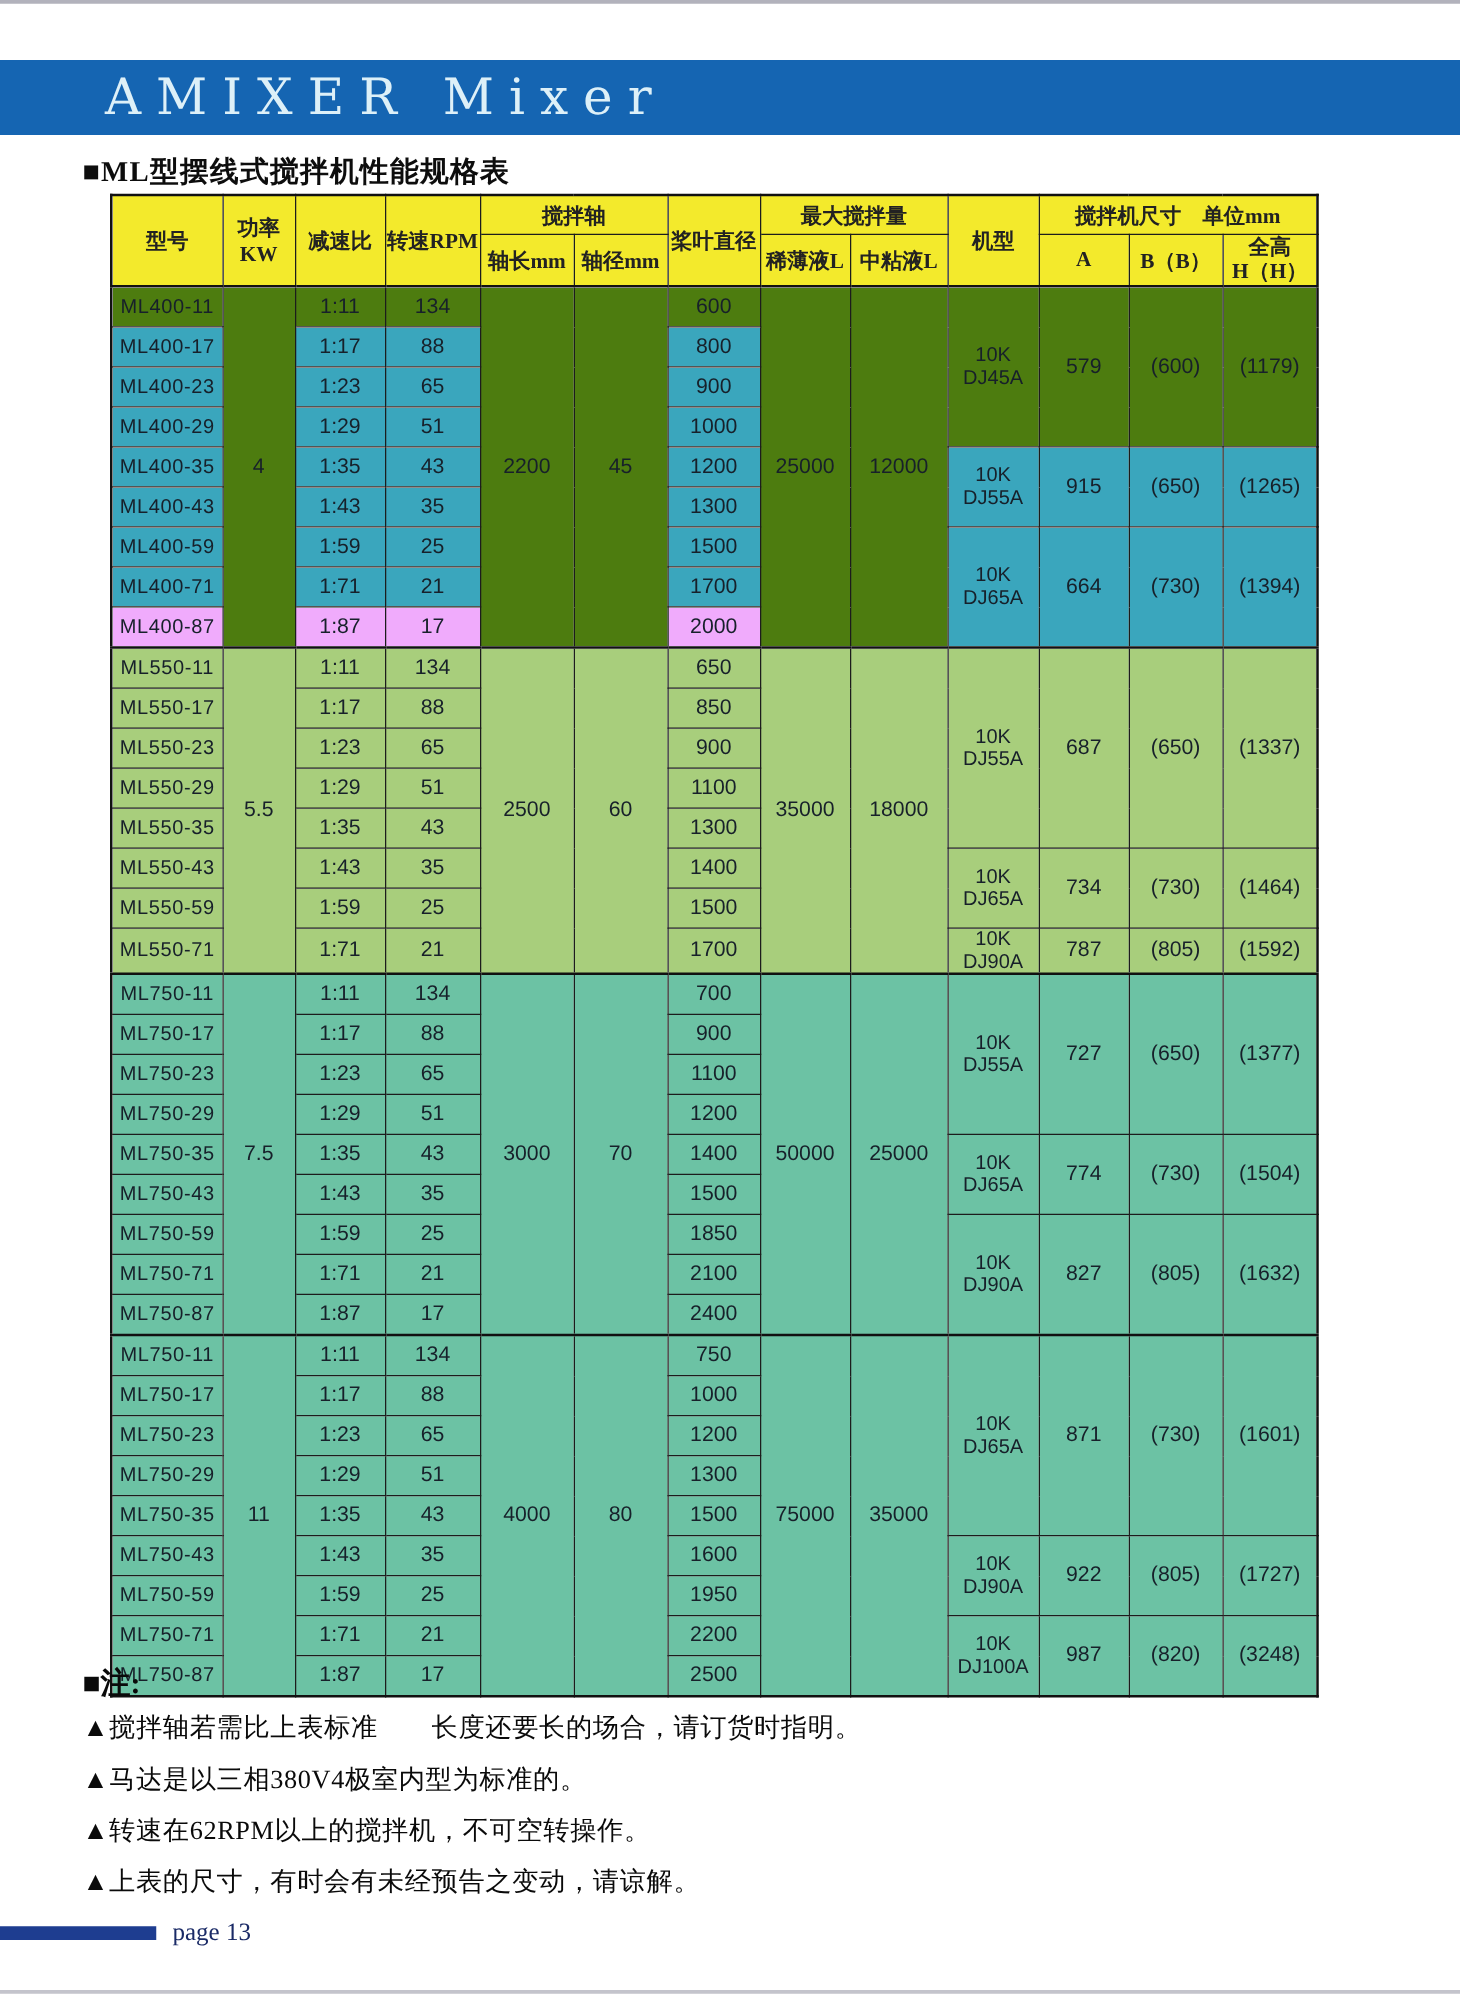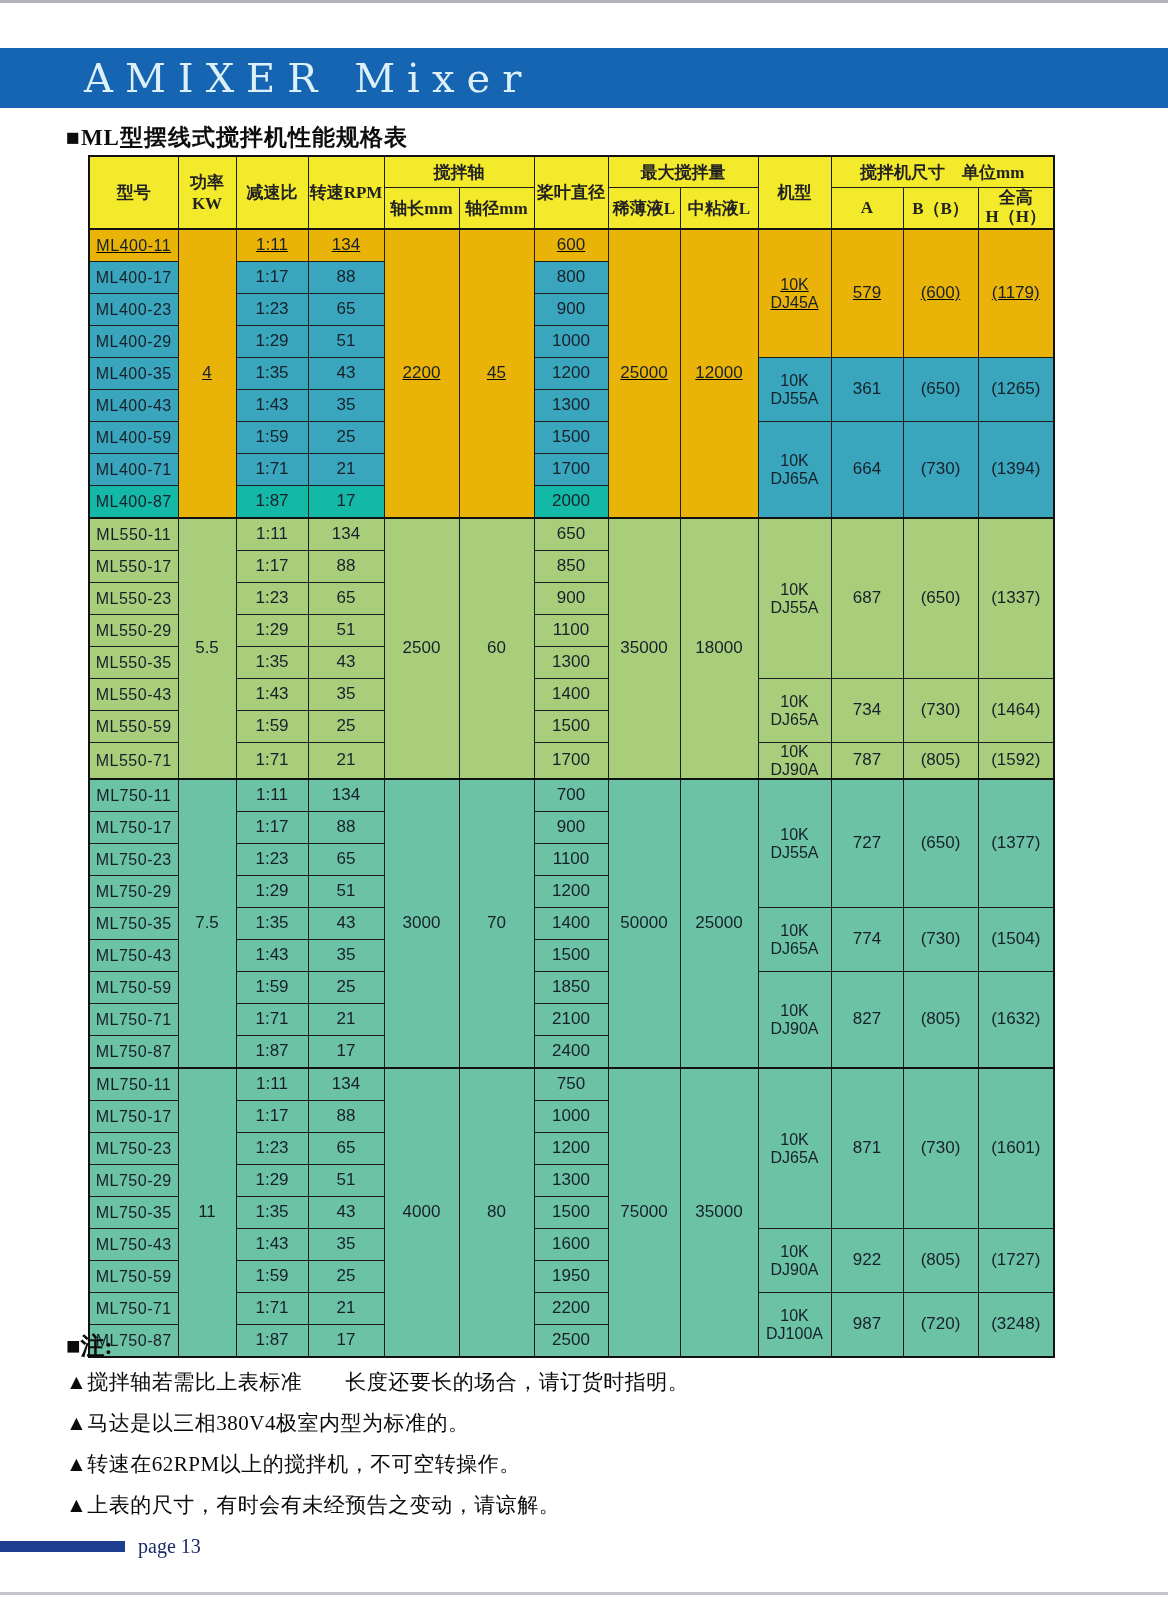--- a/index.html
+++ b/index.html
@@ -82,21 +82,21 @@
         <th>中粘液L</th>
         <th>A</th>
         <th>B（B）</th>
         <th>
           <span class="hsmall">全高</span>
           <span class="hsmall">H（H）</span>
         </th>
       </tr>
     </thead>
     <tbody id="spec-body">
-        <tr class="section-start" style="background-color: #eab308; text-decoration: underline;">
+        <tr class="section-start" style="background-color: #4d7c0f;">
           <td class="model">ML400-11</td>
           <td class="num" rowspan="9">4</td>
           <td class="num">1:11</td>
           <td class="num">134</td>
           <td class="num" rowspan="9">2200</td>
           <td class="num" rowspan="9">45</td>
           <td class="num">600</td>
           <td class="num" rowspan="9">25000</td>
           <td class="num" rowspan="9">12000</td>
           <td class="machine" rowspan="4">
@@ -127,21 +127,21 @@
         </tr>
         <tr style="background-color: rgb(58, 166, 189);">
           <td class="model">ML400-35</td>
           <td class="num">1:35</td>
           <td class="num">43</td>
           <td class="num">1200</td>
           <td class="machine" rowspan="2">
             <span class="hsmall">10K</span>
             <span class="hsmall">DJ55A</span>
           </td>
-          <td class="num" rowspan="2">361</td>
+          <td class="num" rowspan="2">915</td>
           <td class="num" rowspan="2">(650)</td>
           <td class="num" rowspan="2">(1265)</td>
         </tr>
         <tr style="background-color: rgb(58, 166, 189);">
           <td class="model">ML400-43</td>
           <td class="num">1:43</td>
           <td class="num">35</td>
           <td class="num">1300</td>
         </tr>
         <tr style="background-color: rgb(58, 166, 189);">
@@ -156,21 +156,21 @@
           <td class="num" rowspan="3">664</td>
           <td class="num" rowspan="3">(730)</td>
           <td class="num" rowspan="3">(1394)</td>
         </tr>
         <tr style="background-color: rgb(58, 166, 189);">
           <td class="model">ML400-71</td>
           <td class="num">1:71</td>
           <td class="num">21</td>
           <td class="num">1700</td>
         </tr>
-        <tr style="background-color: #14b8a6;">
+        <tr style="background-color: #f0abfc;">
           <td class="model">ML400-87</td>
           <td class="num">1:87</td>
           <td class="num">17</td>
           <td class="num">2000</td>
         </tr>
         <tr class="section-start" style="background-color: rgb(168, 206, 124);">
           <td class="model">ML550-11</td>
           <td class="num" rowspan="8">5.5</td>
           <td class="num">1:11</td>
           <td class="num">134</td>
@@ -387,21 +387,21 @@
         <tr style="background-color: rgb(108, 194, 164);">
           <td class="model">ML750-71</td>
           <td class="num">1:71</td>
           <td class="num">21</td>
           <td class="num">2200</td>
           <td class="machine" rowspan="2">
             <span class="hsmall">10K</span>
             <span class="hsmall">DJ100A</span>
           </td>
           <td class="num" rowspan="2">987</td>
-          <td class="num" rowspan="2">(720)</td>
+          <td class="num" rowspan="2">(820)</td>
           <td class="num" rowspan="2">(3248)</td>
         </tr>
         <tr style="background-color: rgb(108, 194, 164);">
           <td class="model">ML750-87</td>
           <td class="num">1:87</td>
           <td class="num">17</td>
           <td class="num">2500</td>
         </tr>
       </tbody>
   </table>

